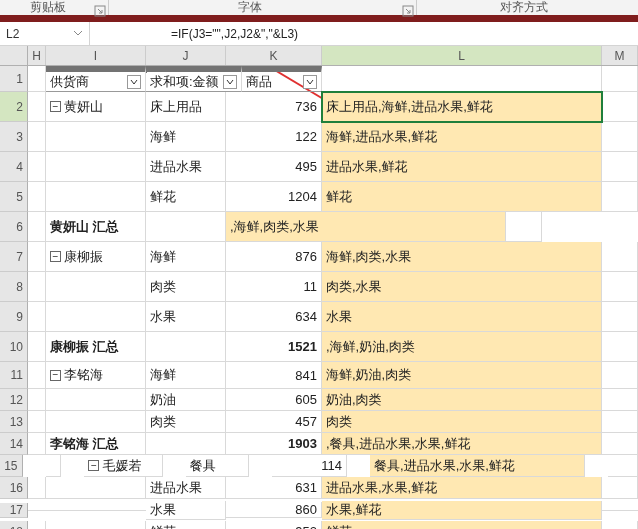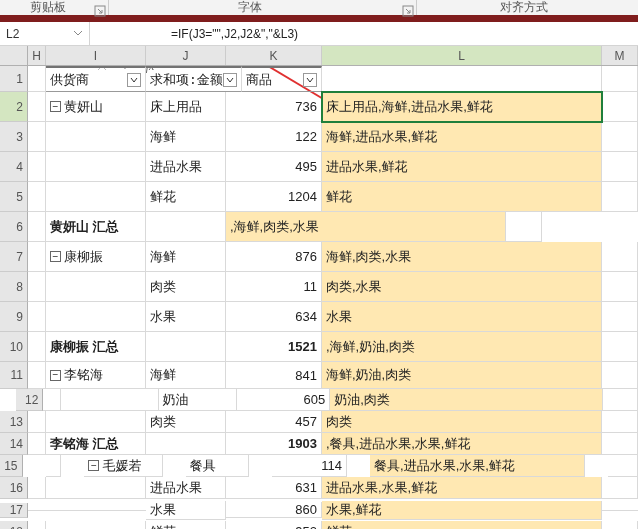--- a/index.html
+++ b/index.html
@@ -129,22 +129,21 @@
     font-size: 13px;
     color: #222;
     overflow: hidden;
     white-space: nowrap;
   }
   .num { justify-content: flex-end; }
   .bold { font-weight: 600; }
   .hdr-cell {
     font-size: 13px;
     border-bottom: 1px solid #999;
-    border-top: 2px solid #737373;
-    font-family: Liberation Mono, monospace;
+    border-top: 6px solid #737373;
   }
   .filter-btn {
     margin-left: auto;
     width: 14px; height:14px;
     display:flex; align-items:center; justify-content:center;
     border: 1px solid #999;
     background:#fff;
   }
   .outline-btn {
     display:inline-flex;
@@ -378,21 +377,21 @@
         <div class="cell col-H"></div>
         <div class="cell col-I">
           <span class="outline-btn">−</span>
           <span>李铭海</span>
         </div>
         <div class="cell col-J">海鲜</div>
         <div class="cell col-K num">841</div>
         <div class="cell col-L hl">海鲜,奶油,肉类</div>
         <div class="cell col-M"></div>
       </div>
-      <div class="row" style="height: 22px; padding-left: 16px;">
+      <div class="row" style="height: 22px;">
         <div class="row-num">12</div>
         <div class="cell col-H"></div>
         <div class="cell col-I">
           <span></span>
         </div>
         <div class="cell col-J">奶油</div>
         <div class="cell col-K num">605</div>
         <div class="cell col-L hl">奶油,肉类</div>
         <div class="cell col-M"></div>
       </div>

